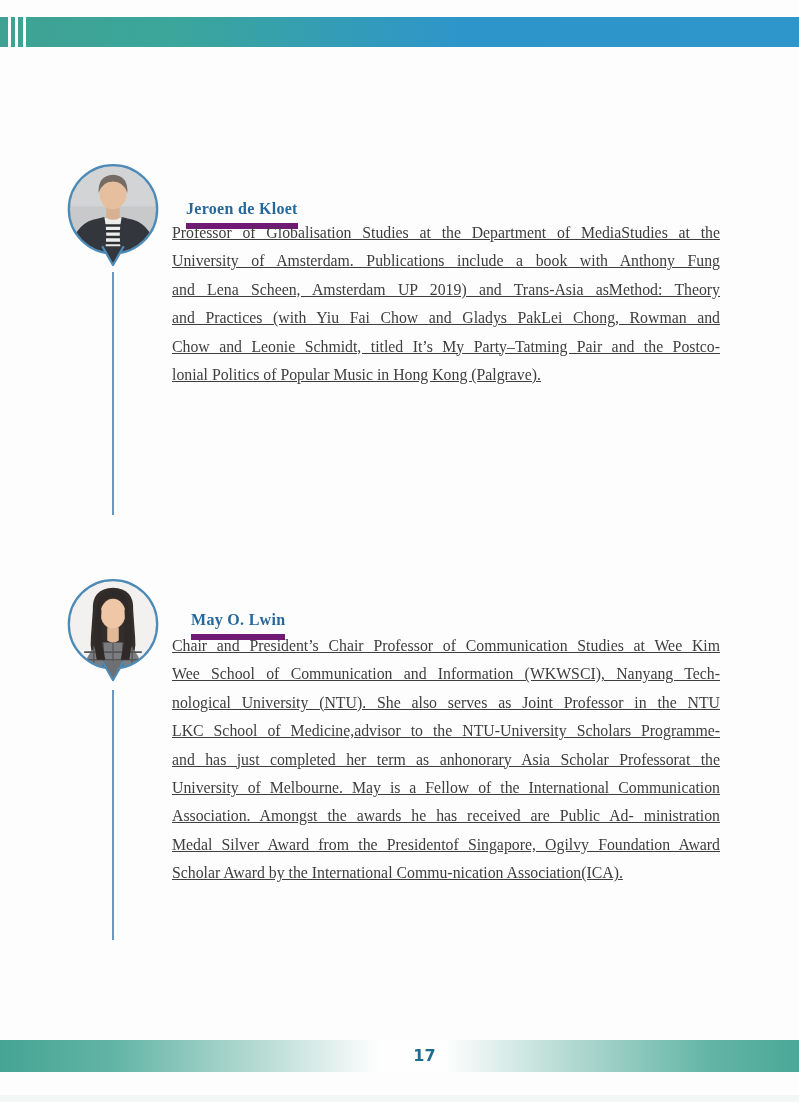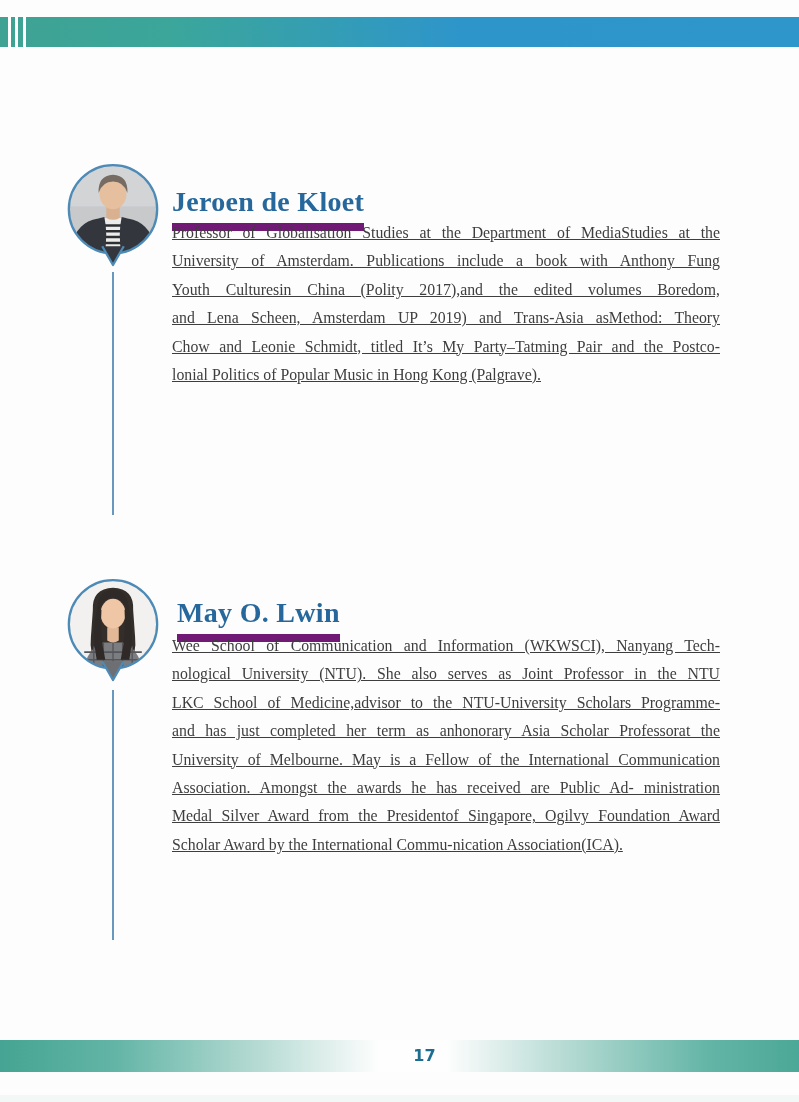--- a/index.html
+++ b/index.html
@@ -22,23 +22,23 @@
   .avatar svg { width:100%; height:100%; display:block; }
   #avatar-1 { left:65px; top:162px; }
   #avatar-2 { left:65px; top:577px; }
 
   .connector { position:absolute; left:112px; width:2px; background:#6898bd; }
   #connector-1 { top:272px; height:243px; }
   #connector-2 { top:690px; height:250px; }
 
   
   .speaker-name {
-    position:absolute; margin:0;
-    font-size:28px; font-weight:bold; letter-spacing:0.3px;
-    color:#27689c; padding-bottom:5px; border-bottom:8px solid #701a75;
+    position:absolute; margin:14px;
+    font-size:16px; font-weight:bold; letter-spacing:0.3px;
+    color:#27689c; padding-bottom:5px; border-bottom:6px solid #701a75;
     display:inline-block;
   }
   #name-1 { left:172px; top:186px; }
   #name-2 { left:177px; top:597px; }
 
   
   .bio-text { position:absolute; width:548px; font-size:15.8px; color:#3e3e3e; }
   #bio-text-1 { left:172px; top:219px; }
   #bio-text-2 { left:172px; top:632px; }
   .line { height:28.4px; line-height:28.4px; text-align:justify; text-align-last:justify;text-decoration:underline; }
@@ -97,22 +97,22 @@
       <path d="M38.8 87.5 L50 107 L61.2 87.5" fill="#33363c" stroke="#4d8ab6" stroke-width="2.4" stroke-linejoin="round"></path>
     </svg>
   </div>
   <div class="connector" id="connector-1"></div>
 
   <h2 class="speaker-name" id="name-1">Jeroen de Kloet</h2>
 
   <div class="bio-text" id="bio-text-1">
     <div class="line">Professor of Globalisation Studies at the Department of MediaStudies at the</div>
     <div class="line">University of Amsterdam. Publications include a book with Anthony Fung</div>
-    <div class="line">Youth Culturesin China (Polity 2017),and the edited volumes Boredom,</div>
     <div class="line">and Lena Scheen, Amsterdam UP 2019) and Trans-Asia asMethod: Theory</div>
+    <div class="line">and Practices (with Yiu Fai Chow and Gladys PakLei Chong, Rowman and</div>
     <div class="line">Chow and Leonie Schmidt, titled It’s My Party–Tatming Pair and the Postco-</div>
     <div class="line last">lonial Politics of Popular Music in Hong Kong (Palgrave).</div>
   </div>
 
   <div class="avatar" id="avatar-2">
     <svg viewBox="0 0 100 112" aria-hidden="true">
       <defs>
         <clipPath id="pin2">
             <circle cx="50" cy="49" r="46"></circle>
             <path d="M38 86 L50 108 L62 86 Z"></path>
@@ -137,20 +137,21 @@
       </g>
       <circle cx="50" cy="49" r="46" fill="none" stroke="#4d8ab6" stroke-width="2.4"></circle>
       <path d="M38.8 87.5 L50 107 L61.2 87.5" fill="#6e6f72" stroke="#4d8ab6" stroke-width="2.4" stroke-linejoin="round"></path>
     </svg>
   </div>
   <div class="connector" id="connector-2"></div>
 
   <h2 class="speaker-name" id="name-2">May O. Lwin</h2>
 
   <div class="bio-text" id="bio-text-2">
+    <div class="line">Chair and President’s Chair Professor of Communication Studies at Wee Kim</div>
     <div class="line">Wee School of Communication and Information (WKWSCI), Nanyang Tech-</div>
     <div class="line">nological University (NTU). She also serves as Joint Professor in the NTU</div>
     <div class="line">LKC School of Medicine,advisor to the NTU-University Scholars Programme-</div>
     <div class="line">and has just completed her term as anhonorary Asia Scholar Professorat the</div>
     <div class="line">University of Melbourne. May is a Fellow of the International Communication</div>
     <div class="line">Association. Amongst the awards he has received are Public Ad- ministration</div>
     <div class="line">Medal Silver Award from the Presidentof Singapore, Ogilvy Foundation Award</div>
     <div class="line last">Scholar Award by the International Commu-nication Association(ICA).</div>
   </div>
 

